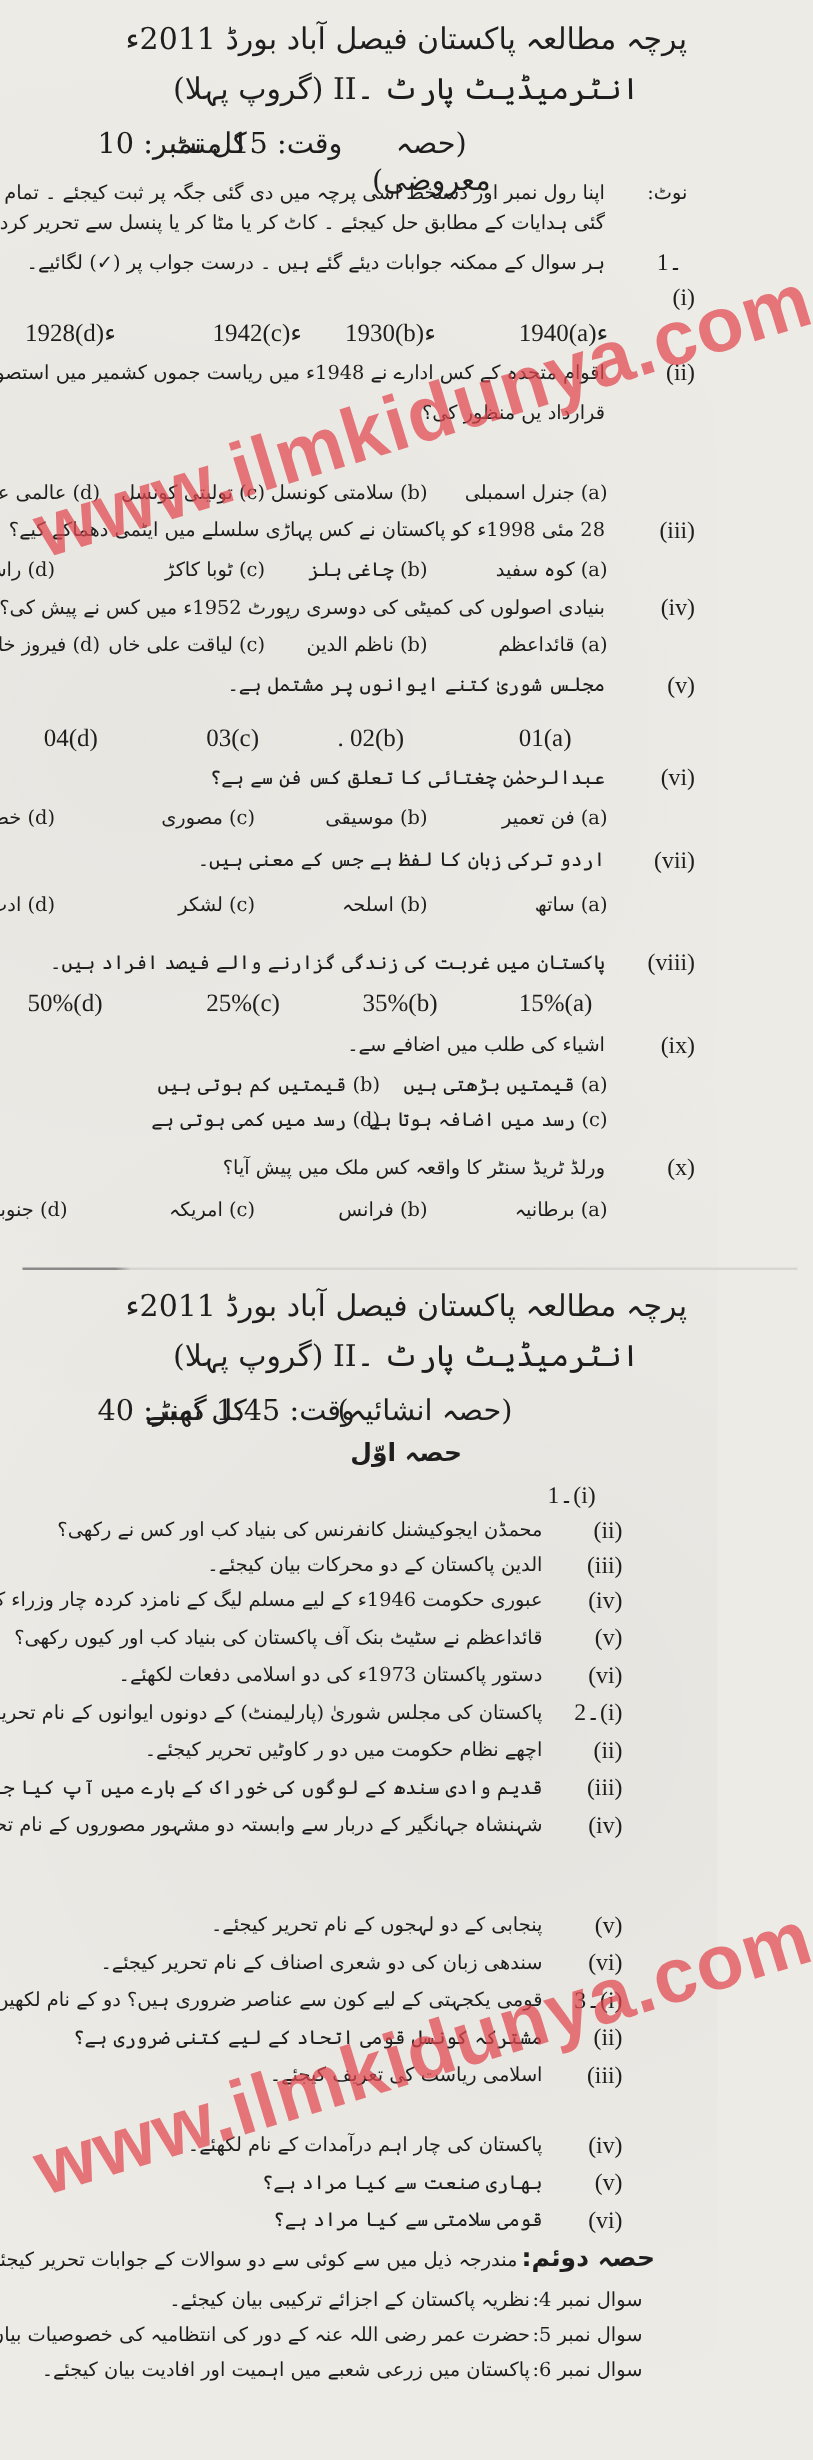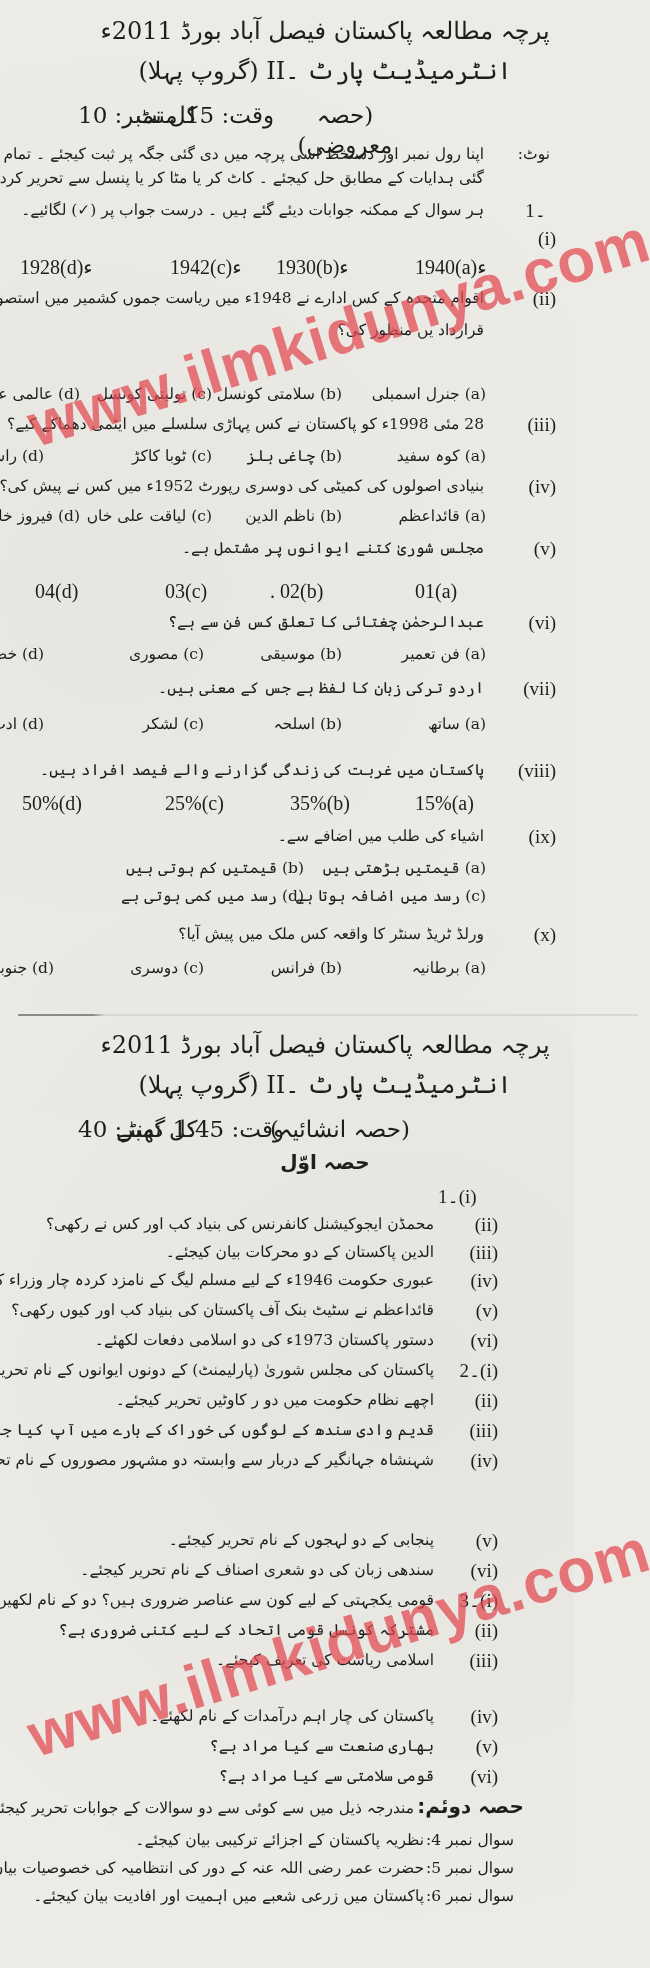--- a/index.html
+++ b/index.html
@@ -114,21 +114,21 @@
   <div class="abs txt" style="top:826px; right:90px;">اشیاء کی طلب میں اضافے سے۔</div>
   <div class="abs opt" style="top:858px; right:88px;">(a) قیمتیں بڑھتی ہیں</div>
   <div class="abs opt" style="top:858px; right:270px;">(b) قیمتیں کم ہوتی ہیں</div>
   <div class="abs opt" style="top:886px; right:88px;">(c) رسد میں اضافہ ہوتا ہے</div>
   <div class="abs opt" style="top:886px; right:270px;margin-left:20px;">(d) رسد میں کمی ہوتی ہے</div>
 
   <div class="abs num" style="top:924px; right:18px;">(x)</div>
   <div class="abs txt" style="top:924px; right:90px;margin-left:26px;">ورلڈ ٹریڈ سنٹر کا واقعہ کس ملک میں پیش آیا؟</div>
   <div class="abs opt" style="top:958px; right:88px;">(a) برطانیہ</div>
   <div class="abs opt" style="top:958px; right:232px;">(b) فرانس</div>
-  <div class="abs opt" style="top:958px; right:370px;">(c) دوسری</div>
+  <div class="abs opt" style="top:958px; right:370px;">(c) امریکہ</div>
   <div class="abs opt" style="top:958px; right:520px;">(d) جنوبی کوریا</div>
 
   <div class="divider"></div>
 
   <div class="center h-title" style="top:1030px;">پرچہ مطالعہ پاکستان فیصل آباد بورڈ 2011ء</div>
   <div class="center h-sub" style="top:1070px;">انٹرمیڈیٹ پارٹ ۔II (گروپ پہلا)</div>
 
   <div class="abs meta" style="top:1114px; right:290px;">وقت: 1:45 گھنٹے</div>
   <div class="abs meta" style="top:1114px; left:260px; width:160px; text-align:center;">(حصہ انشائیہ)</div>
   <div class="abs meta" style="top:1114px; left:78px;">کل نمبر: 40</div>

